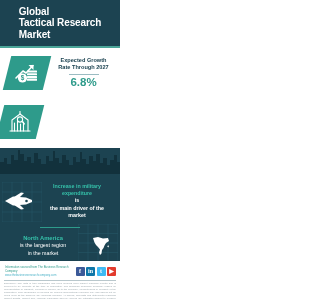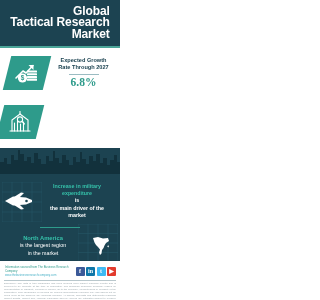--- a/index.html
+++ b/index.html
@@ -13,22 +13,22 @@
     background:#ffffff;overflow:hidden;
   }
 
   
   .header{
     position:absolute;left:0;top:0;width:120px;height:46px;
     background:#1c4351;
     display:flex;align-items:center;justify-content:center;
   }
   .header-title{
-    color:#ffffff;font-weight:bold;font-size:12px;line-height:11.5px;
-    text-align:right;letter-spacing:-0.1px;padding:0 4px;
+    color:#ffffff;font-weight:bold;font-size:10px;line-height:11.5px;
+    text-align:left;letter-spacing:-0.1px;padding:0 4px;
   }
   .header-rule{
     position:absolute;left:0;top:46px;width:120px;height:2px;background:#4aa598;
   }
 
   
   .white-band{
     position:absolute;left:0;top:48px;width:120px;height:100px;background:#ffffff;
   }
 
@@ -51,21 +51,21 @@
     flex:1 1 auto;display:flex;flex-direction:column;align-items:center;
     justify-content:center;padding:0 2px;
   }
   .stat-label{
     color:#1c4351;font-weight:bold;font-size:5.6px;line-height:7px;text-align:center;
   }
   .stat-div{
     width:30px;height:1px;background:#9bbcc2;margin:2.5px 0 1.5px 0;
   }
   .stat-value{
-    color:#2e9b8b;font-weight:bold;font-size:11.5px;line-height:13px;text-align:center;font-family:Liberation Serif, serif;
+    color:#2e9b8b;font-weight:bold;font-size:11.5px;line-height:13px;text-align:center;
   }
 
   
   .dark-panel{
     position:absolute;left:0;top:148px;width:120px;height:113px;
     background:#1c4351;overflow:hidden;
   }
   .skyline{position:absolute;left:0;top:0;width:120px;height:26px;}
   .grid-left{position:absolute;left:2px;top:34px;width:40px;height:40px;opacity:.5;}
   .grid-right{position:absolute;left:78px;top:76px;width:40px;height:38px;opacity:.5;}

